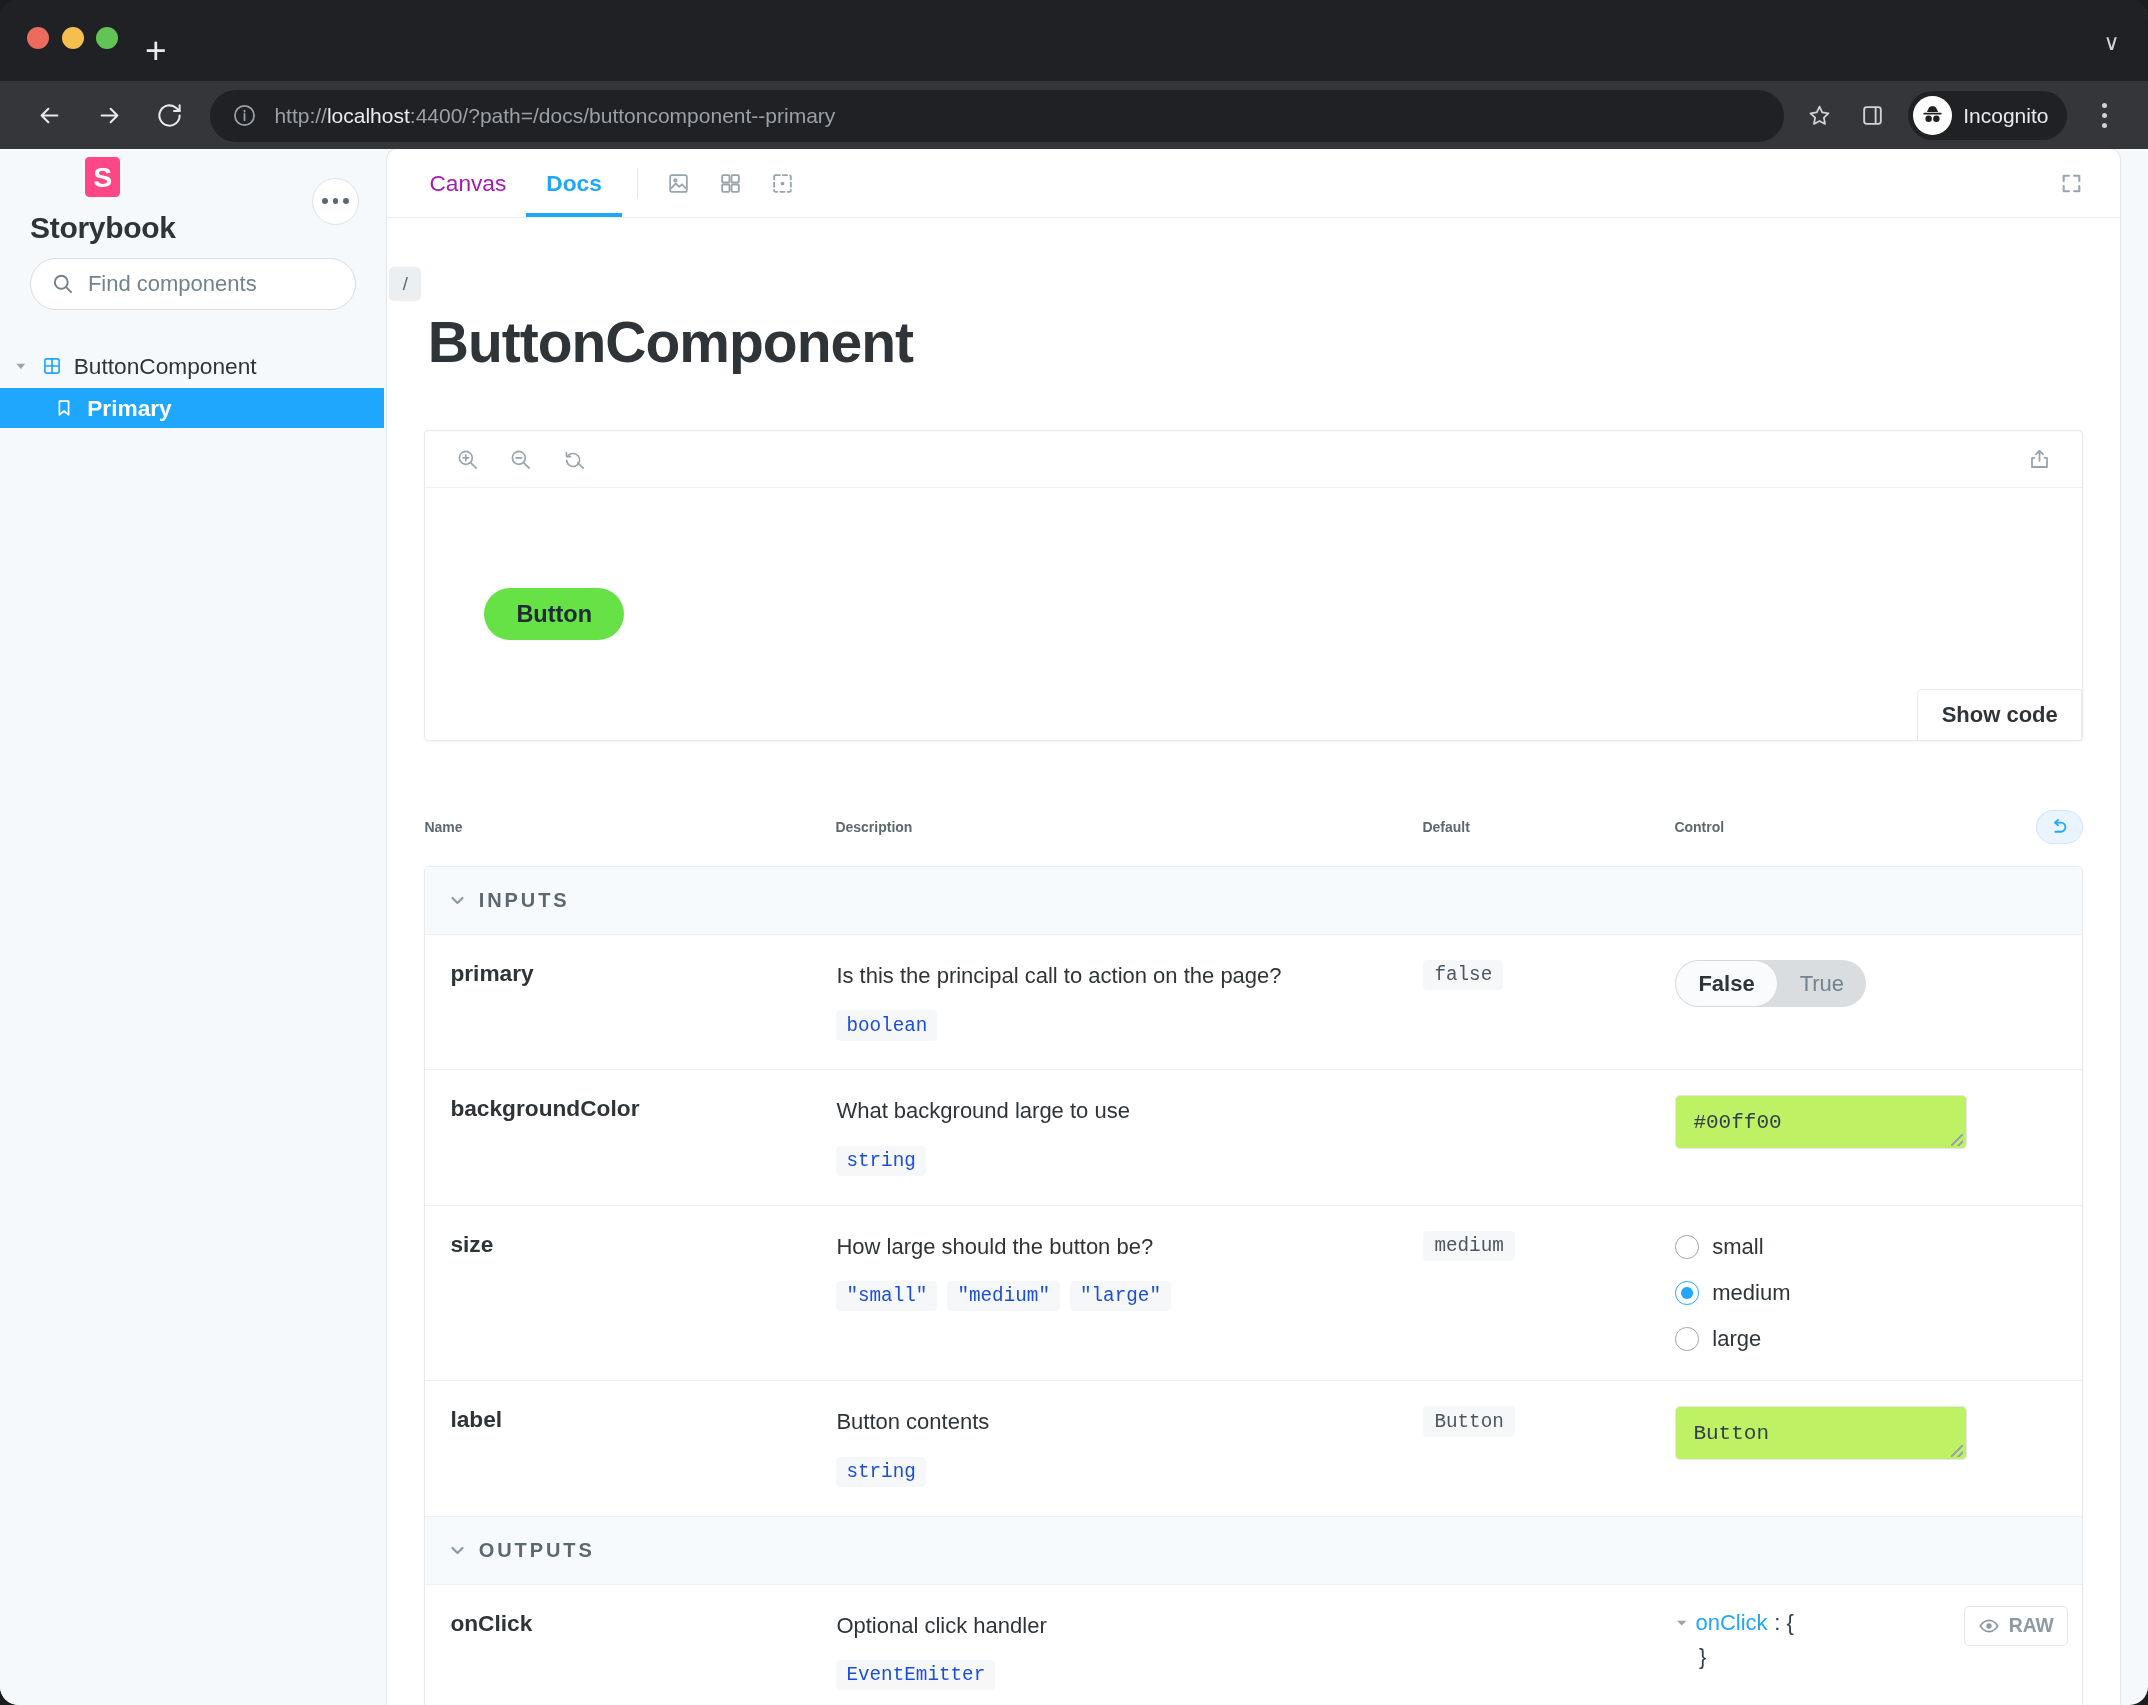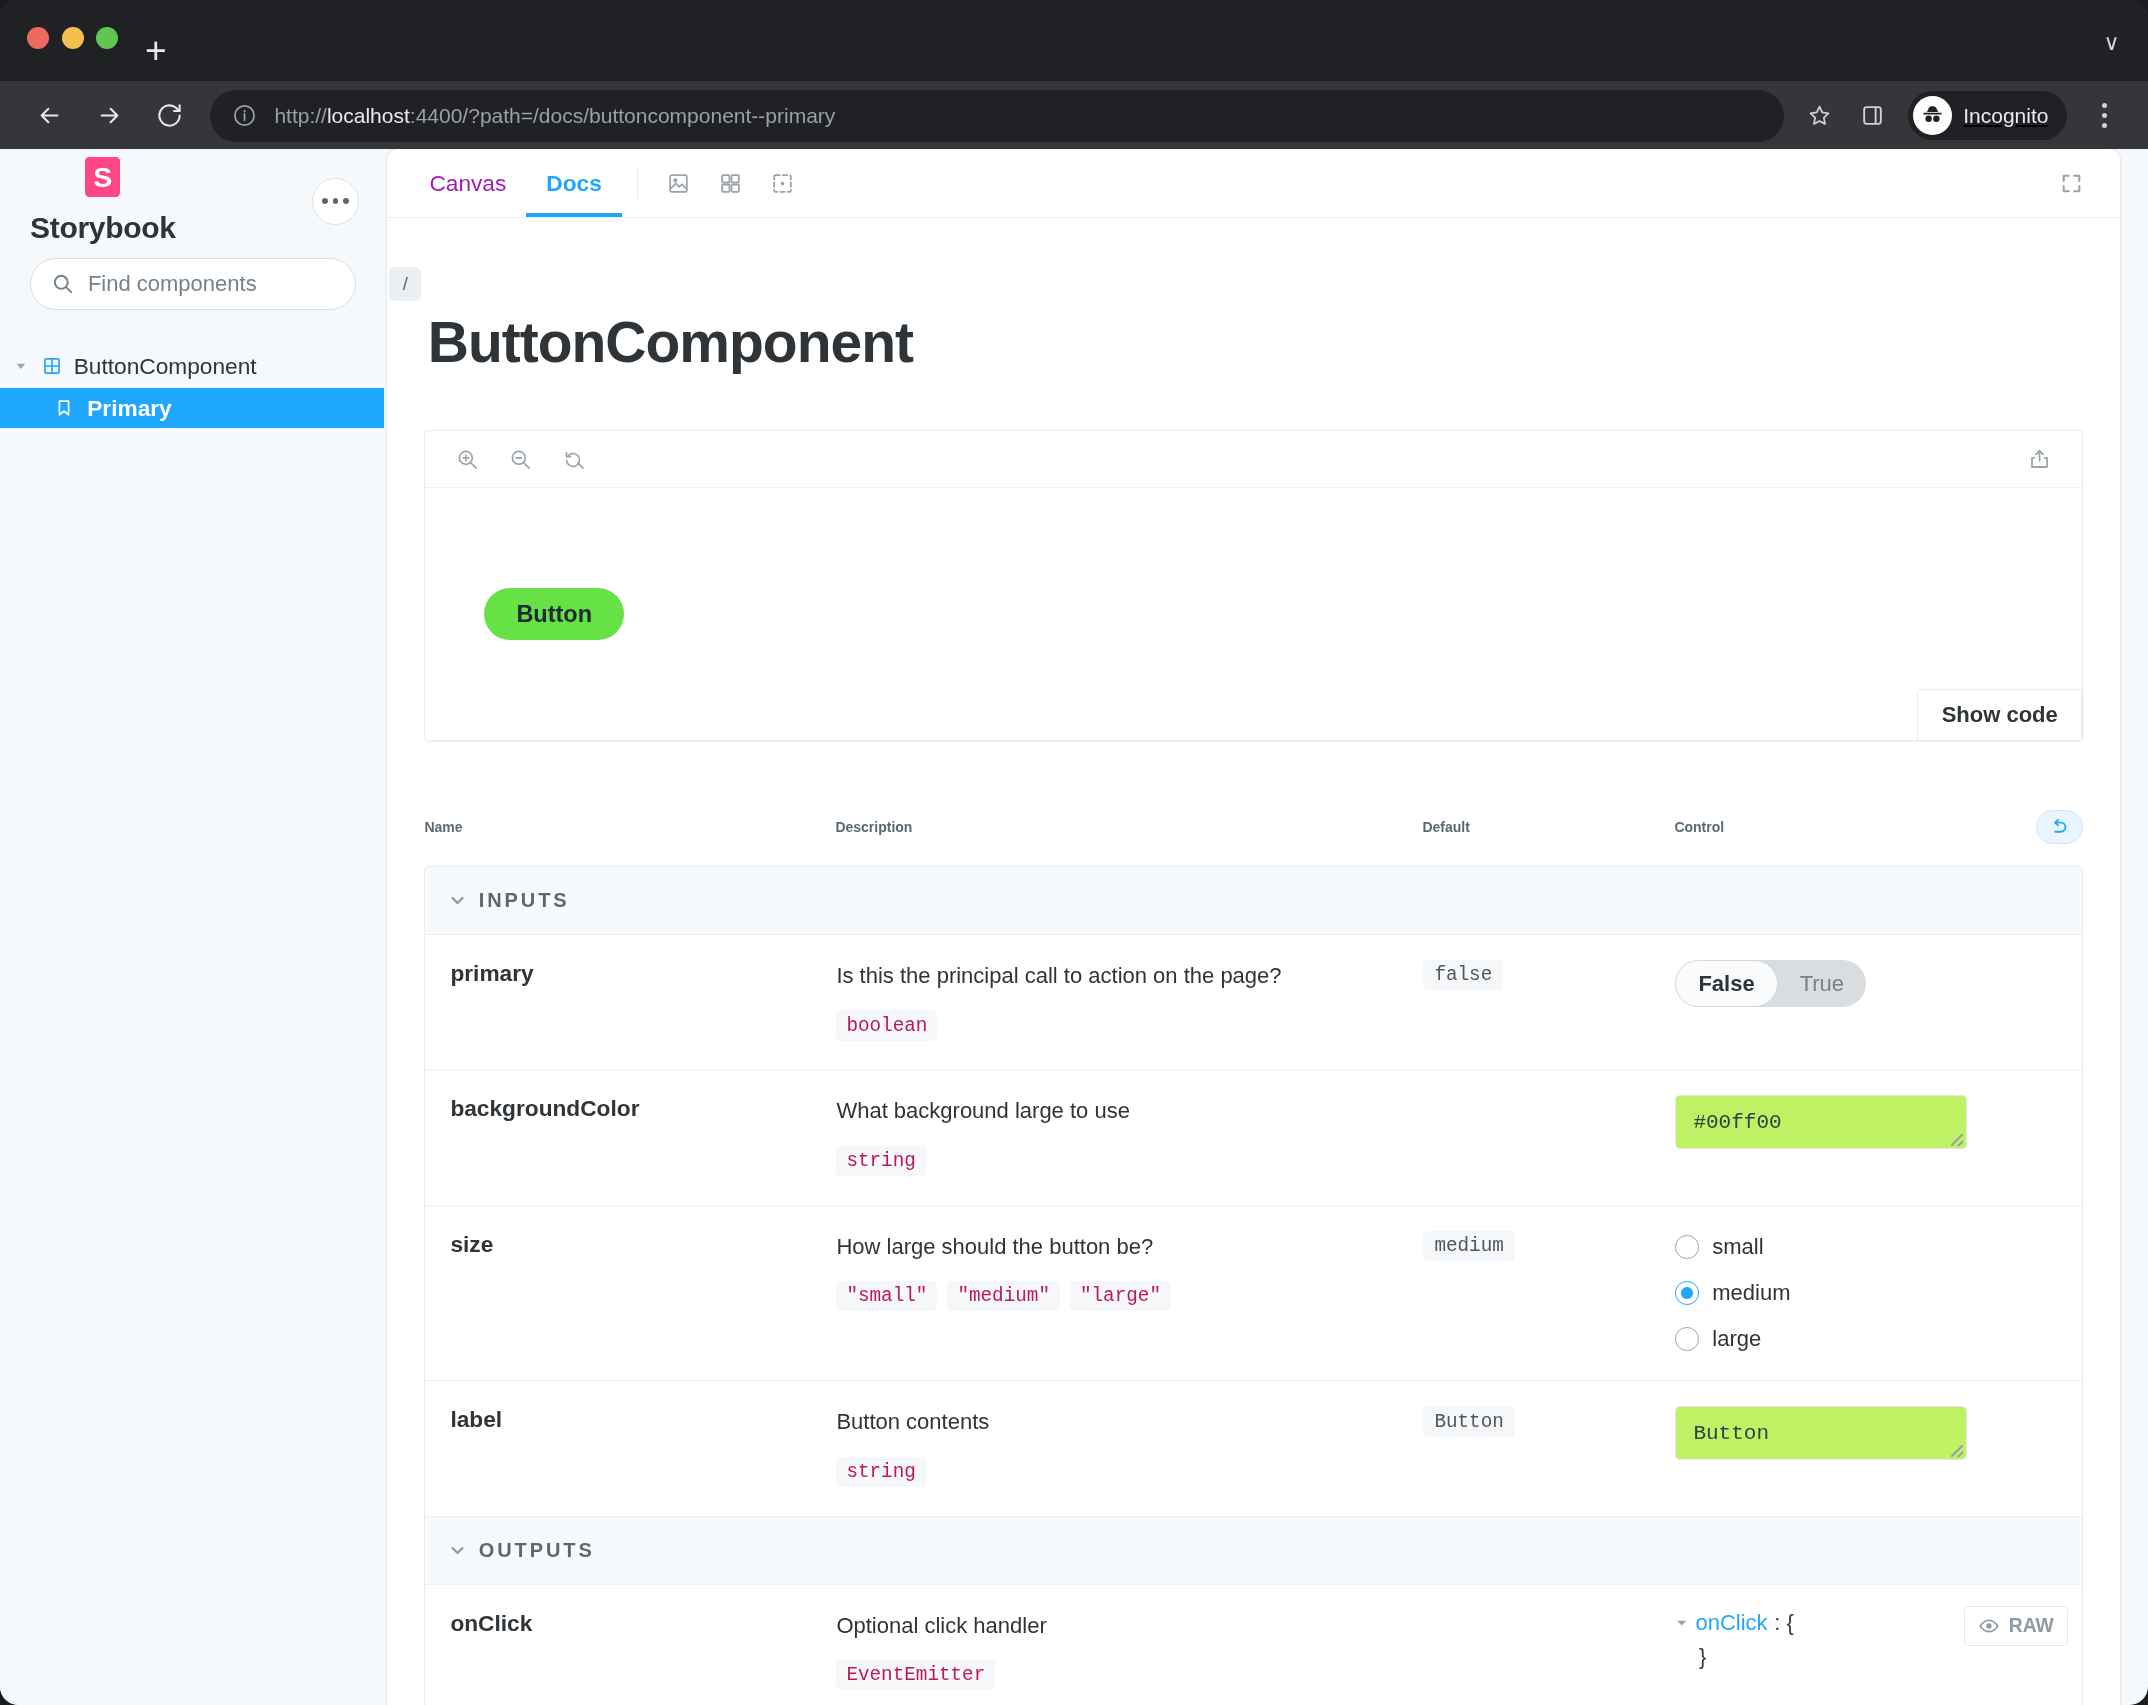--- a/index.html
+++ b/index.html
@@ -101,21 +101,21 @@
     border-radius: 27px;
     display: flex; align-items: center;
     padding: 0 18.5px 0 22px;
     margin: 0 8.4px;
     gap: 17px;
     min-width: 0;
   }
   .info-icon { width: 25px; height: 25px; flex: none; color: #9aa0a6; }
   .url { font-size: 21px; color: #9aa0a6; white-space: nowrap; overflow: hidden; flex: 1; }
   .url b { color: #e8eaed; font-weight: 400; }
-  .omni-right { display: flex; align-items: center; gap: 8.4px; flex: none; text-decoration: underline; }
+  .omni-right { display: flex; align-items: center; gap: 8.4px; flex: none; }
   .omni-icon { width: 44px; height: 44px; display: flex; align-items: center; justify-content: center; color: #cfd2d6; }
   .omni-icon svg { width: 25px; height: 25px; }
   .incognito-pill {
     display: flex; align-items: center; gap: 11.7px;
     background: #202124;
     border-radius: 25px;
     height: 49px;
     padding: 0 18.5px 0 5px;
     margin-left: 5px;
   }
@@ -375,21 +375,21 @@
   .arg-row td { padding: 25px 13.4px 28.5px 0; }
   .arg-row td:first-child { padding-left: 25px; }
   .arg-name { font-size: 22.7px; font-weight: 700; color: #2e3438; padding-top: 4.2px; }
   .arg-desc { font-size: 22px; color: #2e3438; line-height: 1.45; }
   .chips { margin-top: 18.5px; display: flex; flex-wrap: wrap; gap: 10px; }
   .chip {
     background: #f5f7f9;
     border-radius: 4.2px;
     padding: 4.2px 10px;
     font-family: "Liberation Mono", monospace;
-    font-size: 19.3px; color: #be185d;
+    font-size: 19.3px; color: #1d4ed8;
   }
   .default-chip {
     display: inline-block;
     background: #f5f7f9;
     border-radius: 4.2px;
     padding: 4.2px 11px;
     font-family: "Liberation Mono", monospace;
     font-size: 19.3px; color: #4b5762;
   }
 

